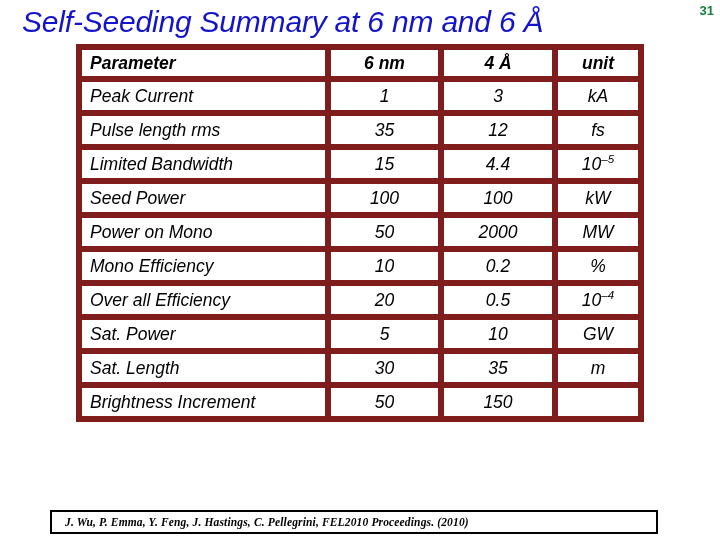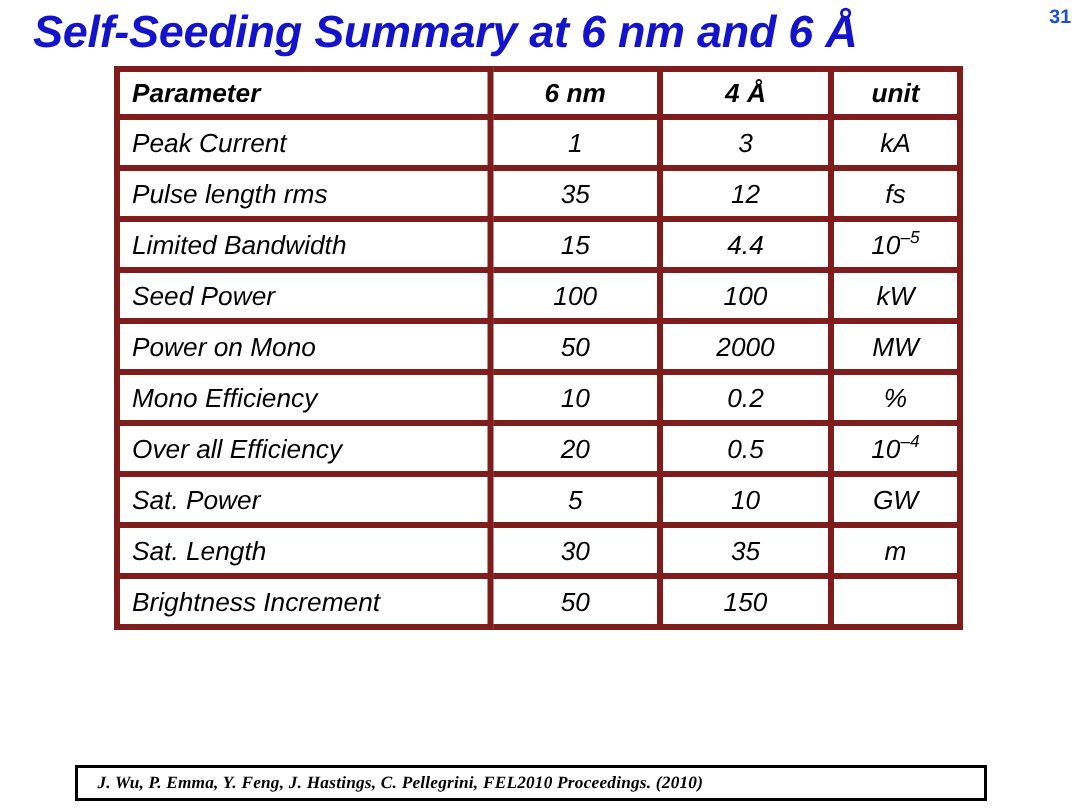--- a/index.html
+++ b/index.html
@@ -16,33 +16,33 @@
   }
 
   
   #page-number {
     position: absolute;
     top: 4px;
     right: 6px;
     font-family: "Liberation Sans", sans-serif;
     font-size: 13px;
     font-weight: bold;
-    color: #1d4ed8;
+    color: #15803d;
     line-height: 1;
   }
 
   
   #slide-title {
     position: absolute;
     left: 22px;
     top: 6px;
     width: 678px;
     font-family: "Liberation Sans", sans-serif;
     font-size: 30px;
-    font-weight: bold;
+    font-weight: normal;
     font-style: italic;
     color: #1313cc;
     letter-spacing: -0.2px;
     white-space: nowrap;
     line-height: 1.05;
   }
 
   
   #summary-table-wrap {
     position: absolute;
@@ -51,21 +51,21 @@
     width: 562px;
   }
   table#summary-table {
     border-collapse: collapse;
     width: 562px;
     table-layout: fixed;
     background: #ffffff;
   }
   table#summary-table td,
   table#summary-table th {
-    border: 4px solid #7f1d1d;
+    border: 6px solid #7f1d1d;
     height: 34px;
     padding: 0 8px;
     font-family: "Liberation Sans", sans-serif;
     font-size: 17.5px;
     font-style: italic;
     font-weight: normal;
     color: #000000;
     vertical-align: middle;
     box-sizing: border-box;
     overflow: hidden;

